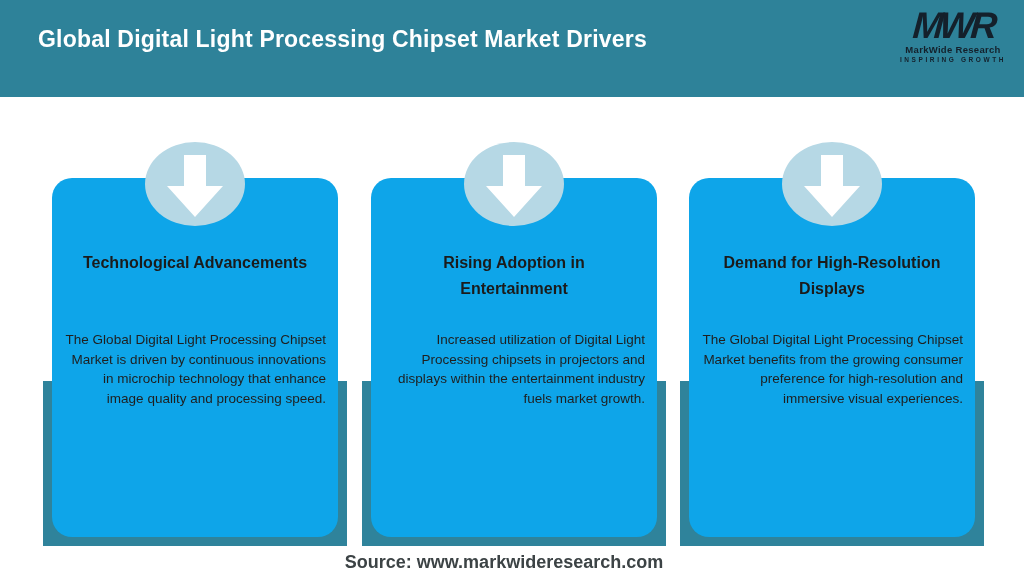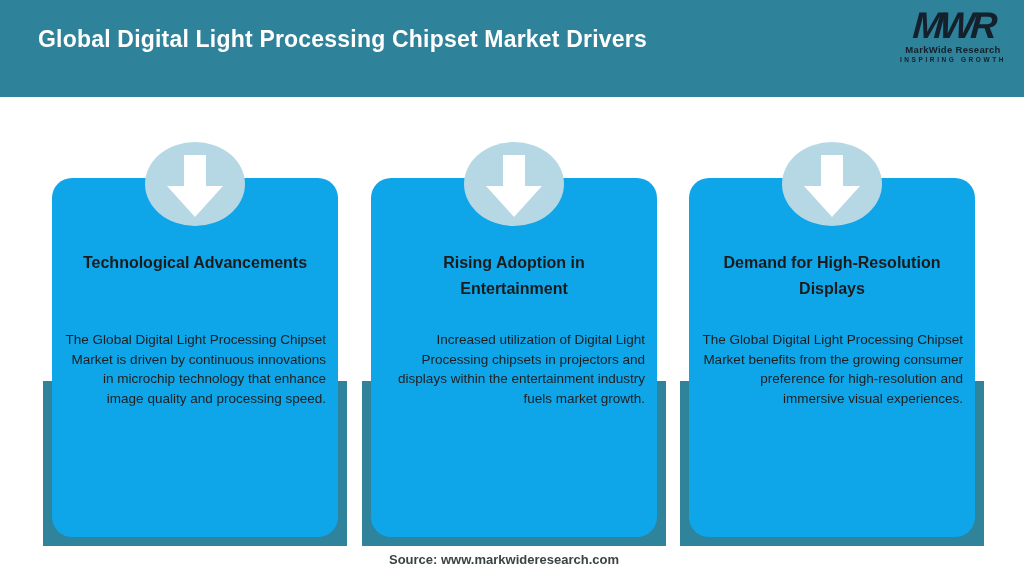--- a/index.html
+++ b/index.html
@@ -53,21 +53,21 @@
   }
   .card-desc{
     position:absolute;top:152px;left:0;width:100%;box-sizing:border-box;
     padding:0 12px 0 13px;text-align:right;
     font-size:13.5px;color:#1f1f1f;line-height:19.5px;
   }
 
   
   .source-line{
     position:absolute;left:292px;top:552px;width:424px;text-align:center;
-    font-size:13px;font-weight:bold;color:#3C4345;
+    font-size:18px;font-weight:bold;color:#3C4345;
   }
   .disclaimer{
     position:absolute;right:16px;top:556px;
     font-size:10px;font-weight:bold;color:#2a2a2a;letter-spacing:.1px;
   }
 </style>
 </head>
 <body>
 
 <div class="canvas">

